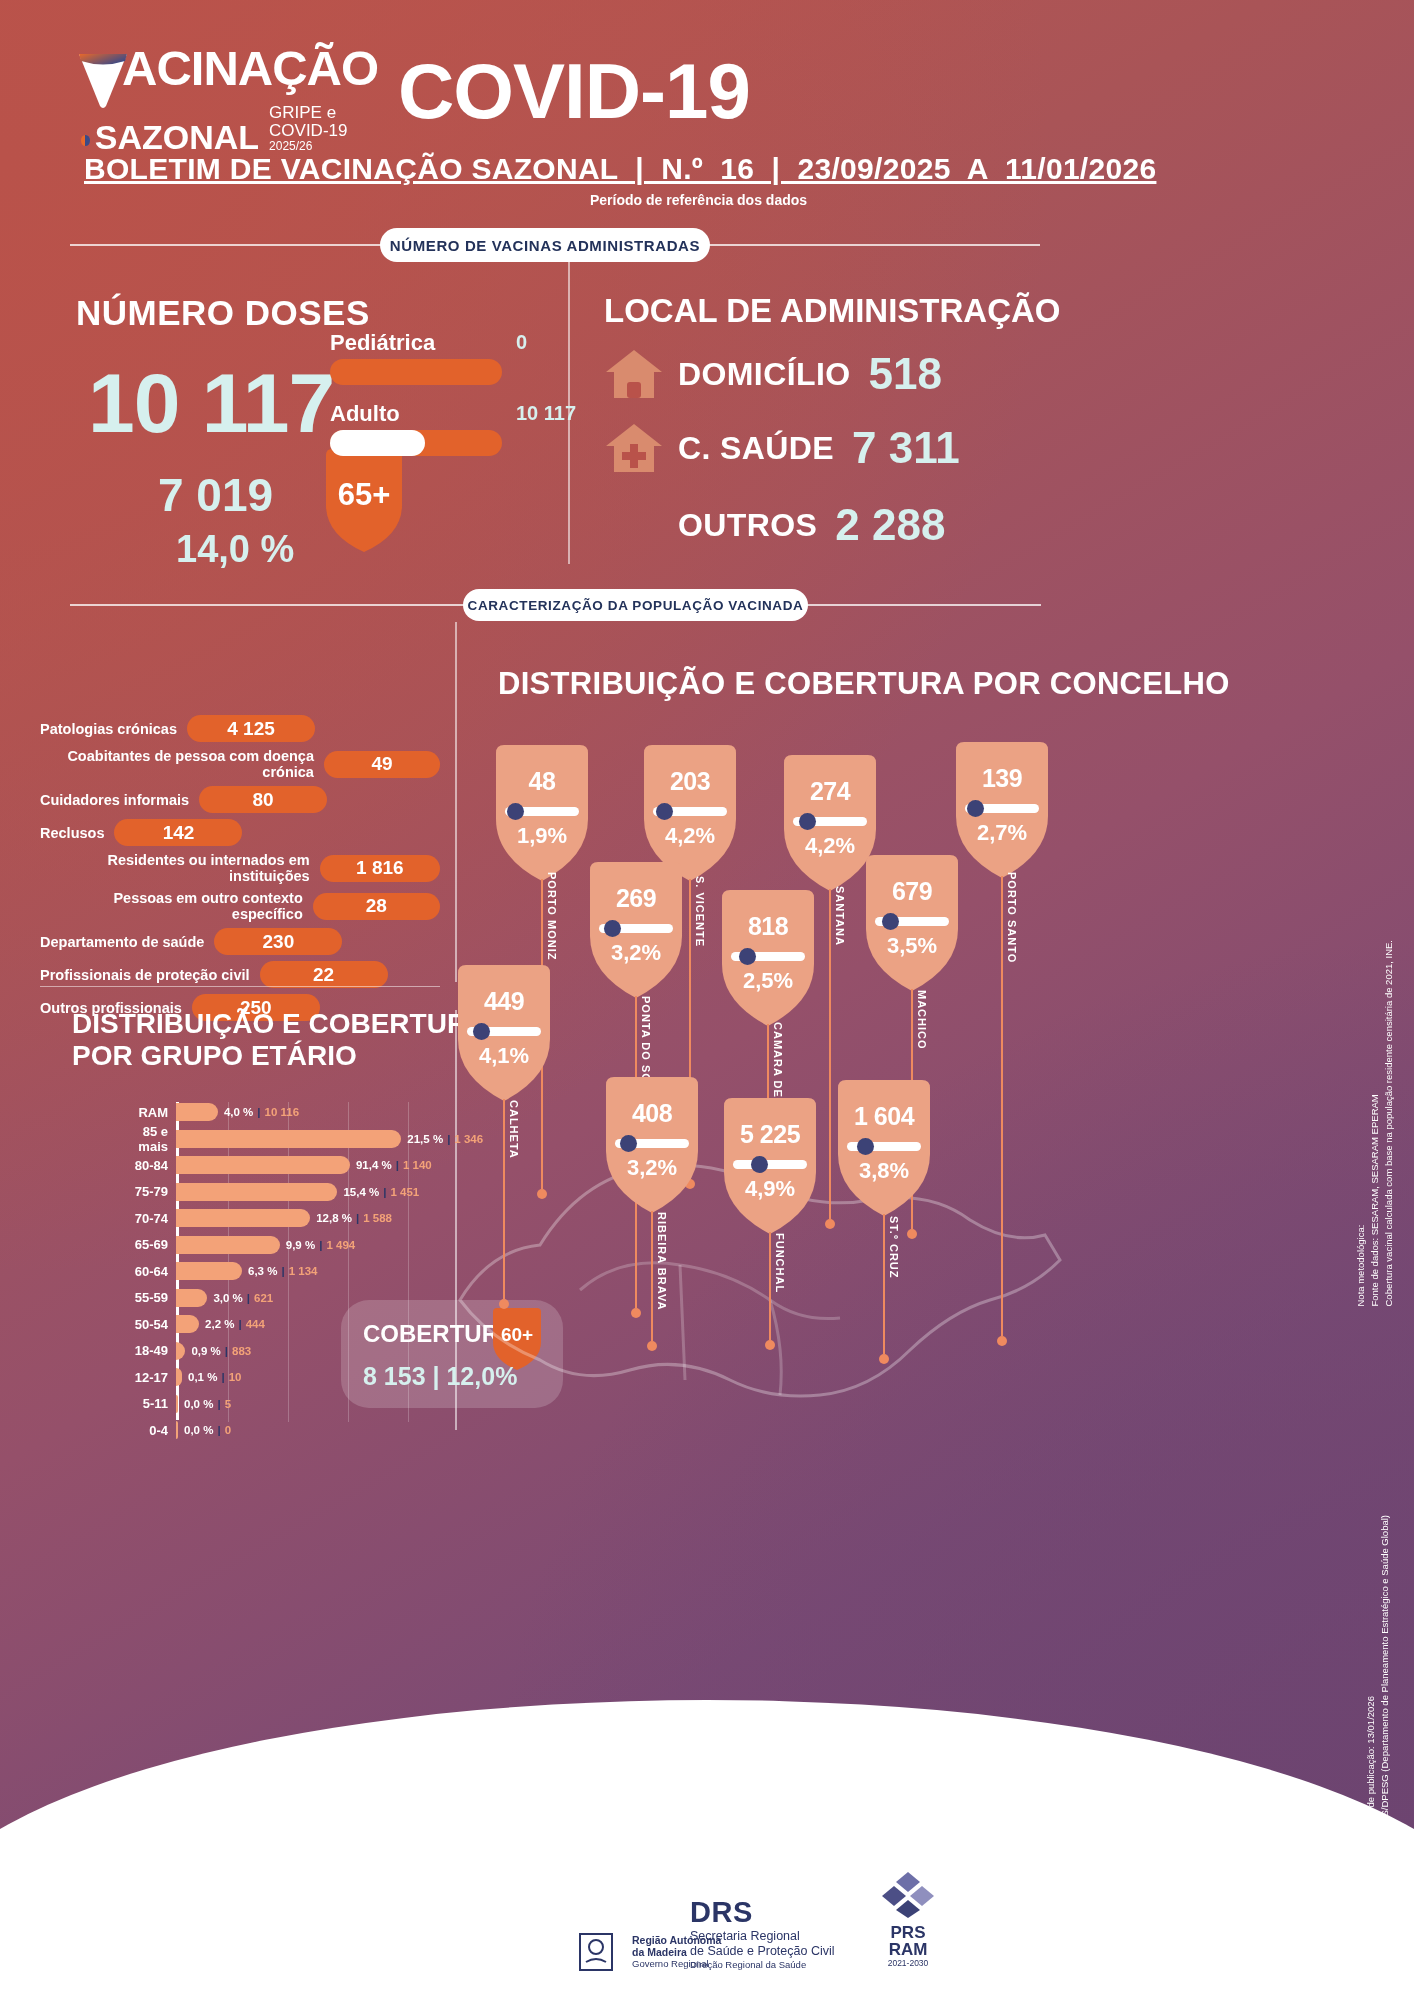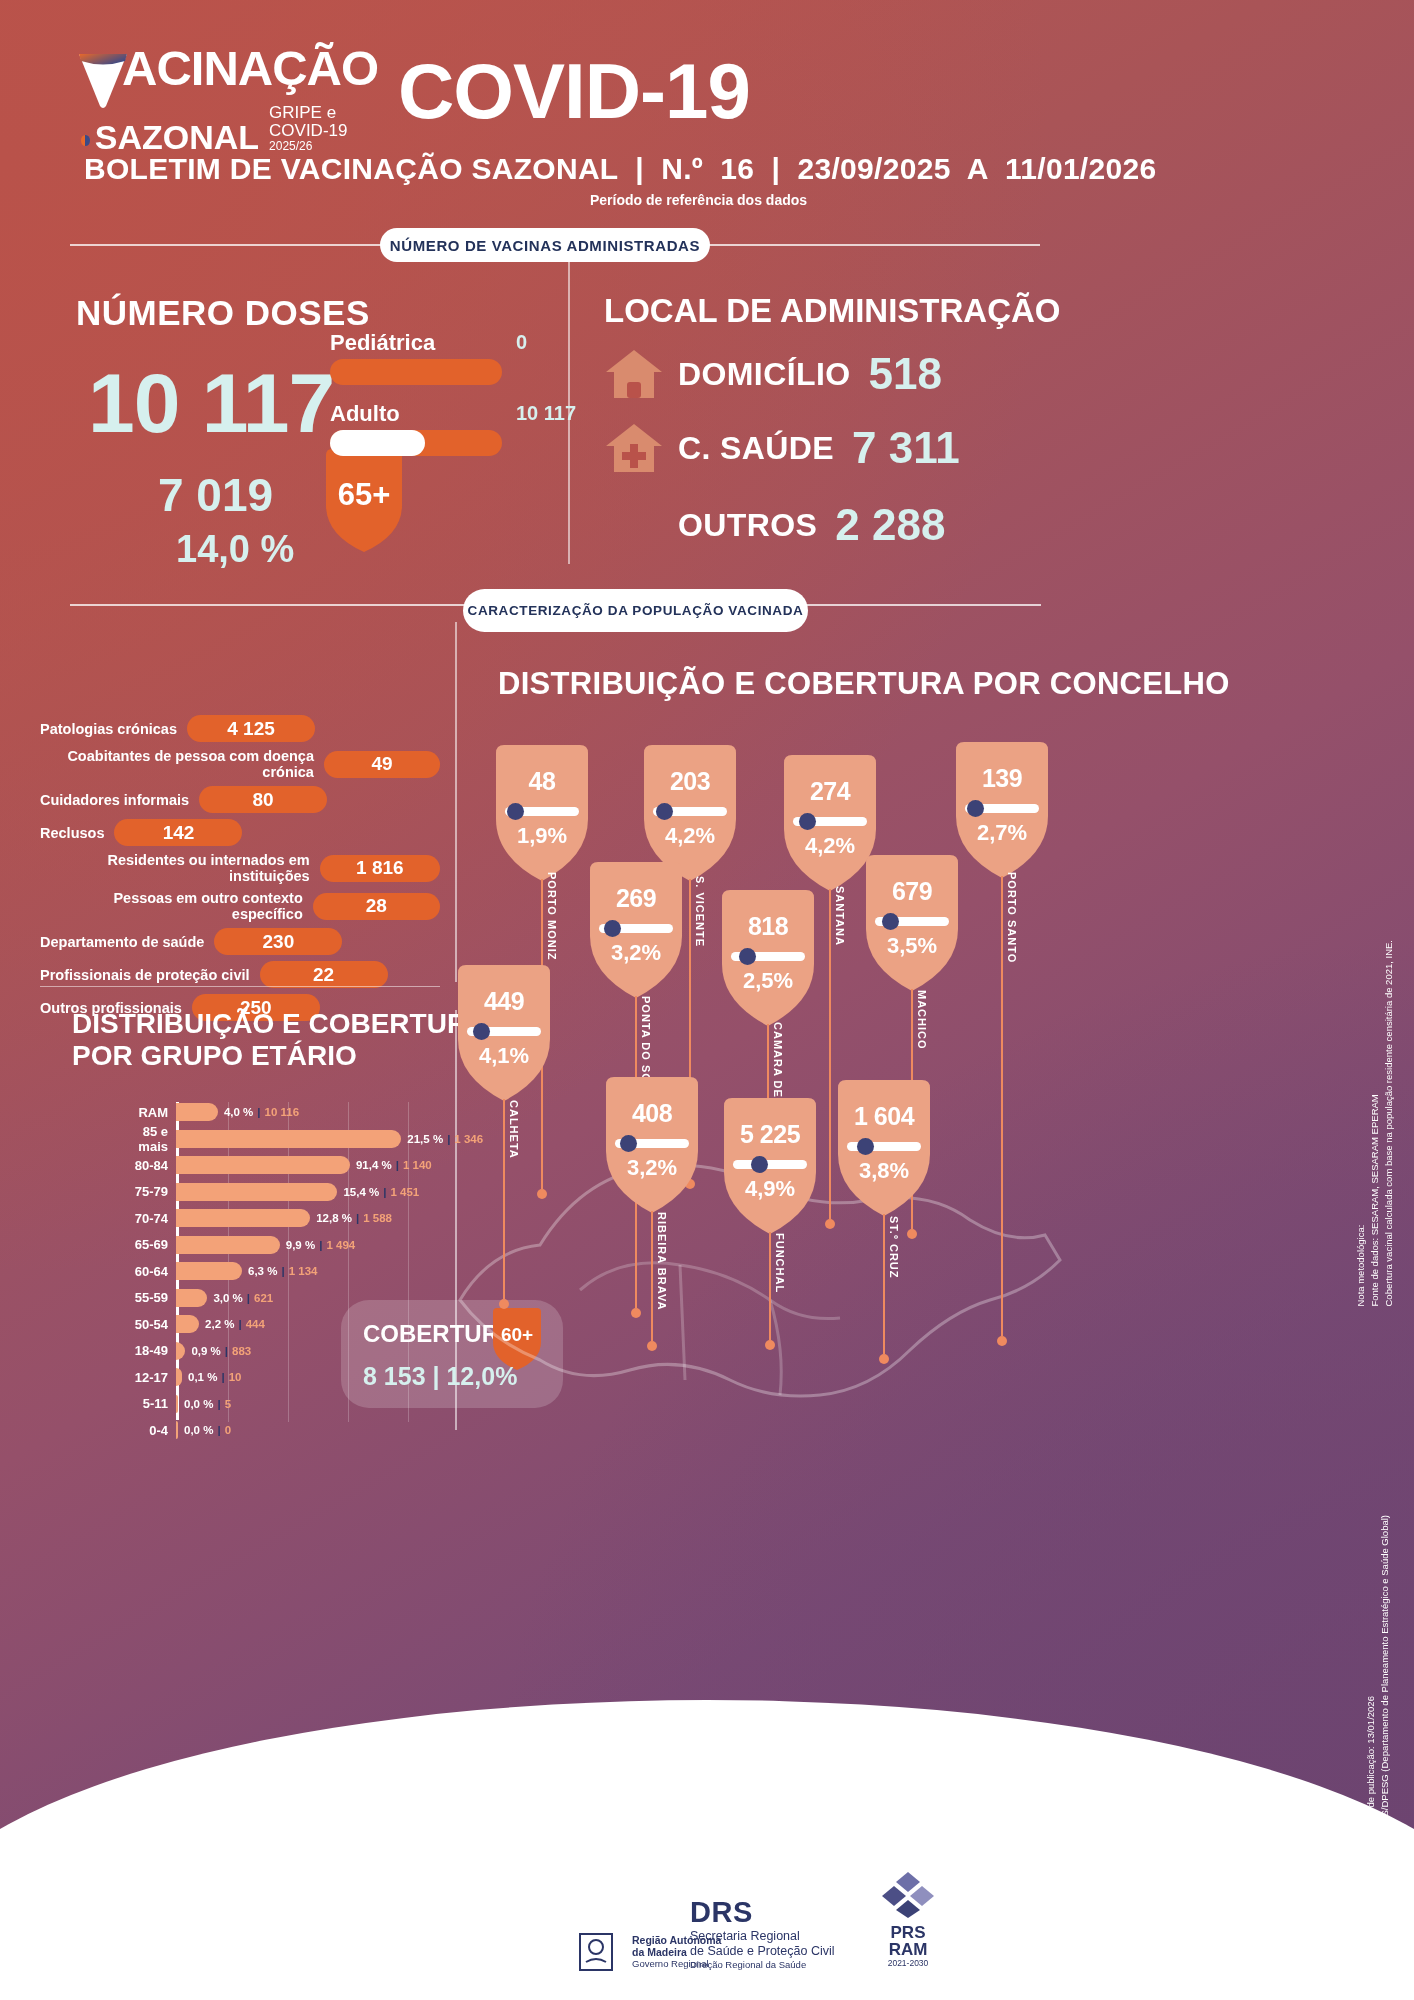--- a/index.html
+++ b/index.html
@@ -45,35 +45,36 @@
   .logo-sub .b{ font-size:12px; }
 
   .covid-title{
     position:absolute; left:398px; top:46px;
     font-size:78px; font-weight:bold; color:#fff; letter-spacing:-1px;
   }
   .boletim{
     position:absolute; left:84px; top:152px;
     font-size:30px; font-weight:bold; color:#fff; letter-spacing:0.3px;
     white-space:pre;
+    text-decoration:underline;
   }
   .periodo{
     position:absolute; left:590px; top:192px;
     font-size:14px; color:#fff; font-weight:bold;
   }
 
   
   .sec-line{ position:absolute; height:2px; background:rgba(255,255,255,.75); }
   .sec-pill{
     position:absolute; background:#fff; color:#23325a;
     font-weight:bold; border-radius:24px; display:flex; align-items:center;
     justify-content:center; letter-spacing:0.6px;
   }
   #pill1{ left:380px; top:228px; width:330px; height:34px; font-size:15px; }
-  #pill2{ left:463px; top:589px; width:345px; height:43px; font-size:13.5px; }
+  #pill2{ left:463px; top:589px; width:345px; height:32px; font-size:13.5px; }
 
   .vdiv{ position:absolute; width:2px; background:rgba(255,255,255,.55); }
 
   
   .h-big{ color:#fff; font-weight:bold; }
   #numdoses{ position:absolute; left:76px; top:293px; font-size:35px; letter-spacing:0.5px;}
   #dosesbig{ position:absolute; left:88px; top:355px; font-size:84px; font-weight:bold; color:#d6f0ee; letter-spacing:-1px;}
   #val7019{ position:absolute; left:158px; top:468px; font-size:46px; font-weight:bold; color:#d6f0ee;}
   #val140{ position:absolute; left:176px; top:528px; font-size:38px; font-weight:bold; color:#d6f0ee;}
 

